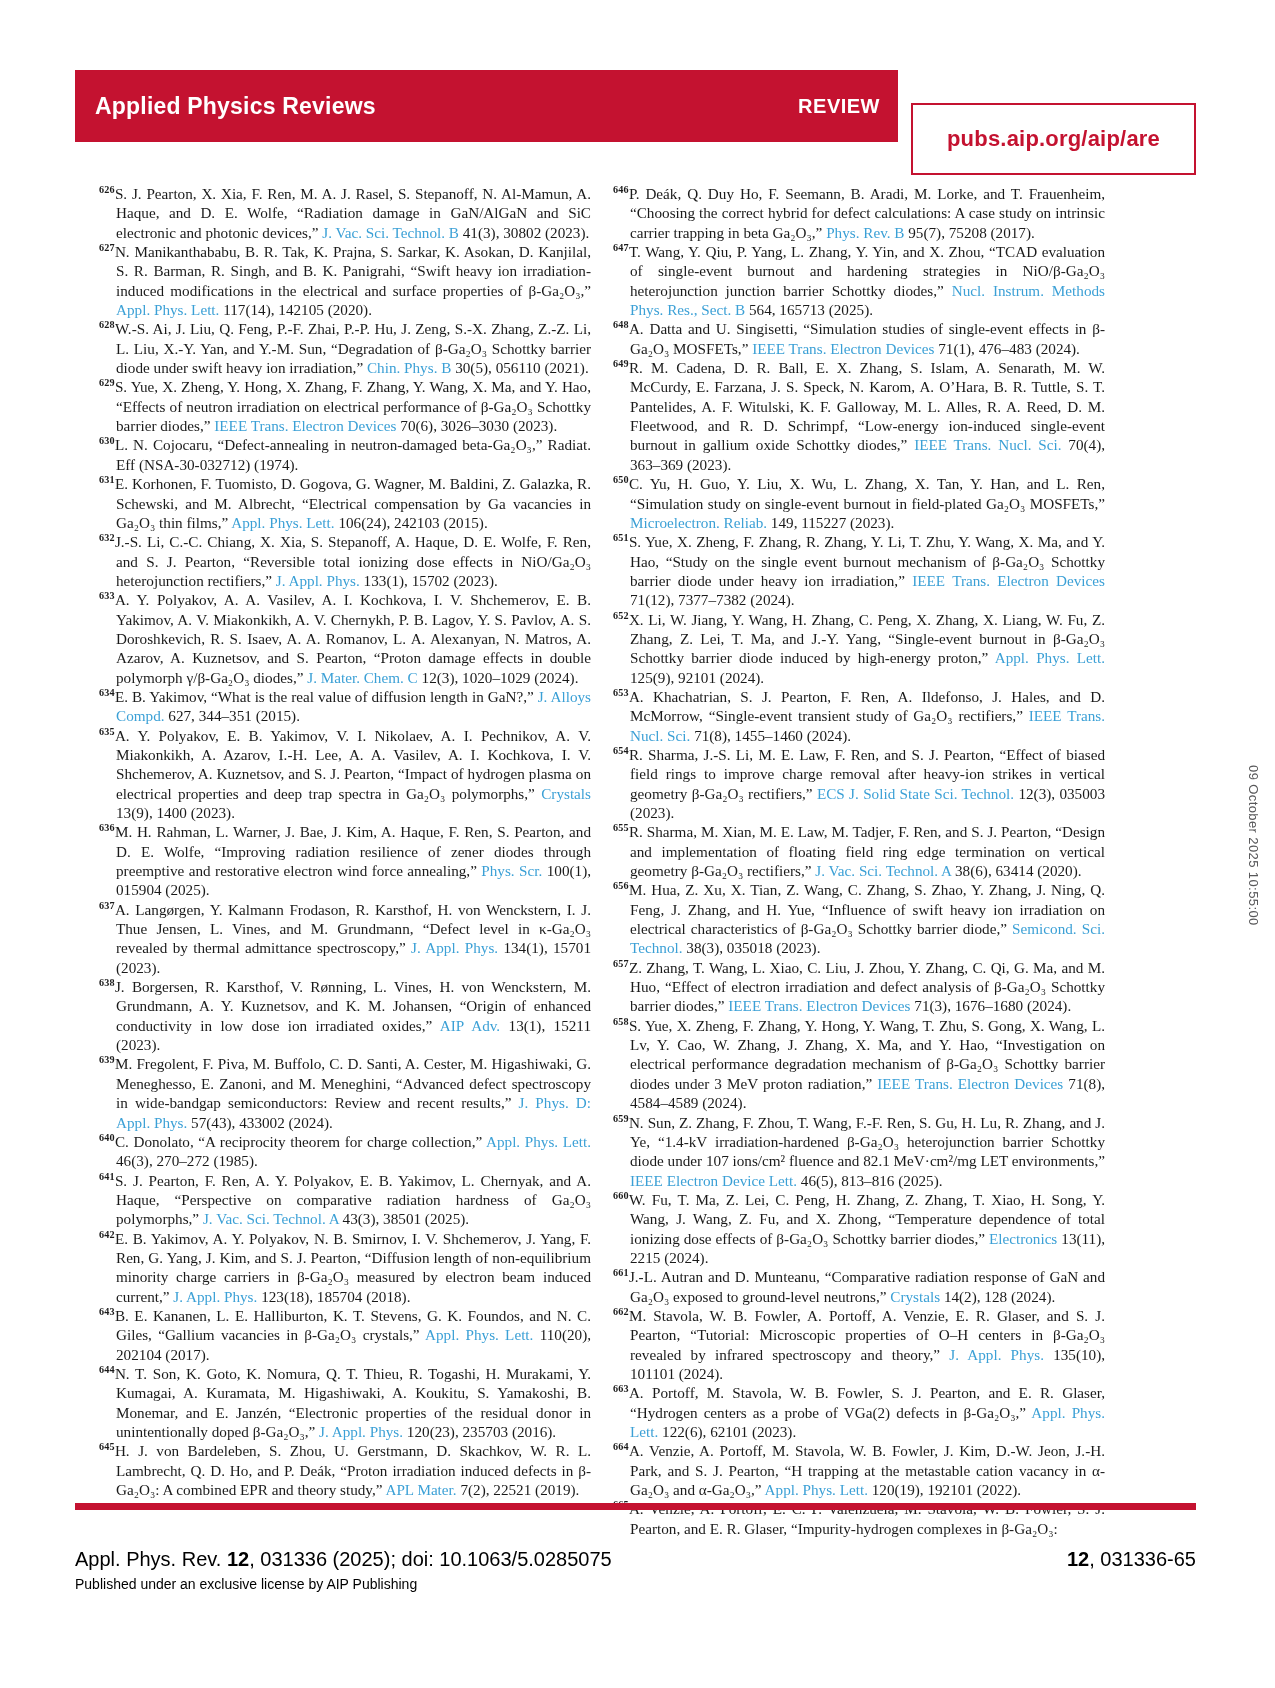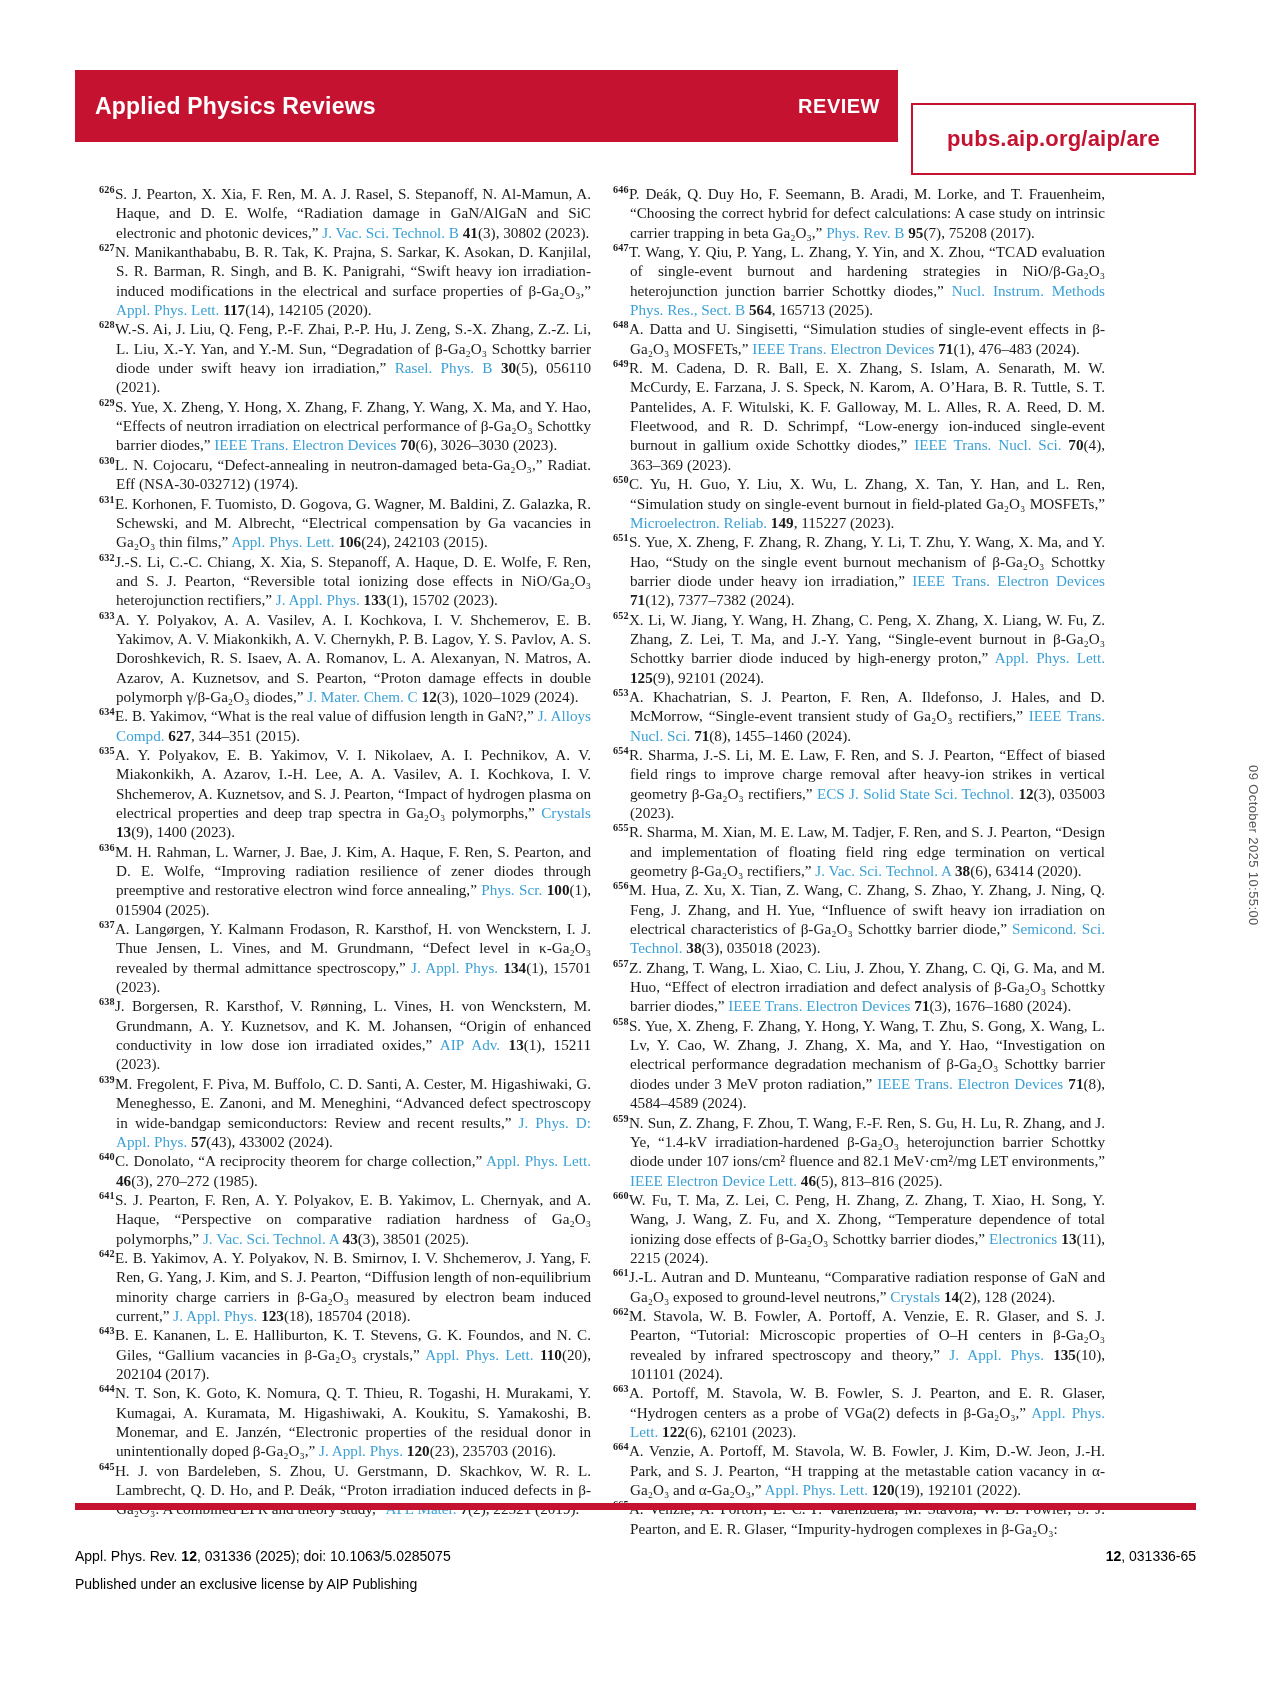--- a/index.html
+++ b/index.html
@@ -53,39 +53,39 @@
     font-size:15.2px;line-height:19.35px;
     text-align:justify;
     padding-left:17px;text-indent:-17px;
     color:var(--text-black);
   }
   .ref sup{
     font-weight:bold;font-size:10.2px;
     vertical-align:6px;line-height:0;letter-spacing:.2px;
   }
   .jlink{color:var(--link-blue);margin-top:25px;}
-  .vol{font-weight:bold;}
+  .vol{font-weight:normal;}
   
   .timestamp{
     position:absolute;right:14px;top:765px;
     writing-mode:vertical-rl;
     font-family:"Liberation Sans",sans-serif;
     font-size:13px;letter-spacing:.4px;
     color:var(--timestamp-gray);
     white-space:nowrap;
   }
   
   .footer-rule{
     position:absolute;left:75px;top:1503px;width:1121px;height:7px;
     background:var(--accent-red);
   }
   .footer-line1{
     position:absolute;left:75px;top:1548px;width:1121px;
     display:flex;justify-content:space-between;
-    font-family:"Liberation Sans",sans-serif;font-size:14px;color:#000;
+    font-family:"Liberation Sans",sans-serif;font-size:20px;color:#000;
   }
   .footer-line2{
     position:absolute;left:75px;top:1576px;
     font-family:"Liberation Sans",sans-serif;font-size:14px;color:#000;
   }
   .footer-line1 b,.footer-line2 b{font-weight:bold;}
 </style>
 </head>
 <body>
 
@@ -96,21 +96,21 @@
     <span class="article-type">REVIEW</span>
   </div>
   <div class="url-box">
     <span>pubs.aip.org/aip/are</span>
   </div>
 
   <div class="refs-wrap">
     <div class="ref-col">
         <div class="ref"><sup>626</sup><span>S. J. Pearton, X. Xia, F. Ren, M. A. J. Rasel, S. Stepanoff, N. Al-Mamun, A. Haque, and D. E. Wolfe, “Radiation damage in GaN/AlGaN and SiC electronic and photonic devices,” </span><span class="jlink">J. Vac. Sci. Technol. B</span><span> </span><span class="vol">41</span><span>(3), 30802 (2023).</span></div>
         <div class="ref"><sup>627</sup><span>N. Manikanthababu, B. R. Tak, K. Prajna, S. Sarkar, K. Asokan, D. Kanjilal, S. R. Barman, R. Singh, and B. K. Panigrahi, “Swift heavy ion irradiation-induced modifications in the electrical and surface properties of β-Ga₂O₃,” </span><span class="jlink">Appl. Phys. Lett.</span><span> </span><span class="vol">117</span><span>(14), 142105 (2020).</span></div>
-        <div class="ref"><sup>628</sup><span>W.-S. Ai, J. Liu, Q. Feng, P.-F. Zhai, P.-P. Hu, J. Zeng, S.-X. Zhang, Z.-Z. Li, L. Liu, X.-Y. Yan, and Y.-M. Sun, “Degradation of β-Ga₂O₃ Schottky barrier diode under swift heavy ion irradiation,” </span><span class="jlink">Rasel. Phys. B</span><span> </span><span class="vol">30</span><span>(5), 056110 (2021).</span></div>
+        <div class="ref"><sup>628</sup><span>W.-S. Ai, J. Liu, Q. Feng, P.-F. Zhai, P.-P. Hu, J. Zeng, S.-X. Zhang, Z.-Z. Li, L. Liu, X.-Y. Yan, and Y.-M. Sun, “Degradation of β-Ga₂O₃ Schottky barrier diode under swift heavy ion irradiation,” </span><span class="jlink">Chin. Phys. B</span><span> </span><span class="vol">30</span><span>(5), 056110 (2021).</span></div>
         <div class="ref"><sup>629</sup><span>S. Yue, X. Zheng, Y. Hong, X. Zhang, F. Zhang, Y. Wang, X. Ma, and Y. Hao, “Effects of neutron irradiation on electrical performance of β-Ga₂O₃ Schottky barrier diodes,” </span><span class="jlink">IEEE Trans. Electron Devices</span><span> </span><span class="vol">70</span><span>(6), 3026–3030 (2023).</span></div>
         <div class="ref"><sup>630</sup><span>L. N. Cojocaru, “Defect-annealing in neutron-damaged beta-Ga₂O₃,” Radiat. Eff (NSA-30-032712) (1974).</span></div>
         <div class="ref"><sup>631</sup><span>E. Korhonen, F. Tuomisto, D. Gogova, G. Wagner, M. Baldini, Z. Galazka, R. Schewski, and M. Albrecht, “Electrical compensation by Ga vacancies in Ga₂O₃ thin films,” </span><span class="jlink">Appl. Phys. Lett.</span><span> </span><span class="vol">106</span><span>(24), 242103 (2015).</span></div>
         <div class="ref"><sup>632</sup><span>J.-S. Li, C.-C. Chiang, X. Xia, S. Stepanoff, A. Haque, D. E. Wolfe, F. Ren, and S. J. Pearton, “Reversible total ionizing dose effects in NiO/Ga₂O₃ heterojunction rectifiers,” </span><span class="jlink">J. Appl. Phys.</span><span> </span><span class="vol">133</span><span>(1), 15702 (2023).</span></div>
         <div class="ref"><sup>633</sup><span>A. Y. Polyakov, A. A. Vasilev, A. I. Kochkova, I. V. Shchemerov, E. B. Yakimov, A. V. Miakonkikh, A. V. Chernykh, P. B. Lagov, Y. S. Pavlov, A. S. Doroshkevich, R. S. Isaev, A. A. Romanov, L. A. Alexanyan, N. Matros, A. Azarov, A. Kuznetsov, and S. Pearton, “Proton damage effects in double polymorph γ/β-Ga₂O₃ diodes,” </span><span class="jlink">J. Mater. Chem. C</span><span> </span><span class="vol">12</span><span>(3), 1020–1029 (2024).</span></div>
         <div class="ref"><sup>634</sup><span>E. B. Yakimov, “What is the real value of diffusion length in GaN?,” </span><span class="jlink">J. Alloys Compd.</span><span> </span><span class="vol">627</span><span>, 344–351 (2015).</span></div>
         <div class="ref"><sup>635</sup><span>A. Y. Polyakov, E. B. Yakimov, V. I. Nikolaev, A. I. Pechnikov, A. V. Miakonkikh, A. Azarov, I.-H. Lee, A. A. Vasilev, A. I. Kochkova, I. V. Shchemerov, A. Kuznetsov, and S. J. Pearton, “Impact of hydrogen plasma on electrical properties and deep trap spectra in Ga₂O₃ polymorphs,” </span><span class="jlink">Crystals</span><span> </span><span class="vol">13</span><span>(9), 1400 (2023).</span></div>
         <div class="ref"><sup>636</sup><span>M. H. Rahman, L. Warner, J. Bae, J. Kim, A. Haque, F. Ren, S. Pearton, and D. E. Wolfe, “Improving radiation resilience of zener diodes through preemptive and restorative electron wind force annealing,” </span><span class="jlink">Phys. Scr.</span><span> </span><span class="vol">100</span><span>(1), 015904 (2025).</span></div>
         <div class="ref"><sup>637</sup><span>A. Langørgen, Y. Kalmann Frodason, R. Karsthof, H. von Wenckstern, I. J. Thue Jensen, L. Vines, and M. Grundmann, “Defect level in κ-Ga₂O₃ revealed by thermal admittance spectroscopy,” </span><span class="jlink">J. Appl. Phys.</span><span> </span><span class="vol">134</span><span>(1), 15701 (2023).</span></div>
         <div class="ref"><sup>638</sup><span>J. Borgersen, R. Karsthof, V. Rønning, L. Vines, H. von Wenckstern, M. Grundmann, A. Y. Kuznetsov, and K. M. Johansen, “Origin of enhanced conductivity in low dose ion irradiated oxides,” </span><span class="jlink">AIP Adv.</span><span> </span><span class="vol">13</span><span>(1), 15211 (2023).</span></div>

